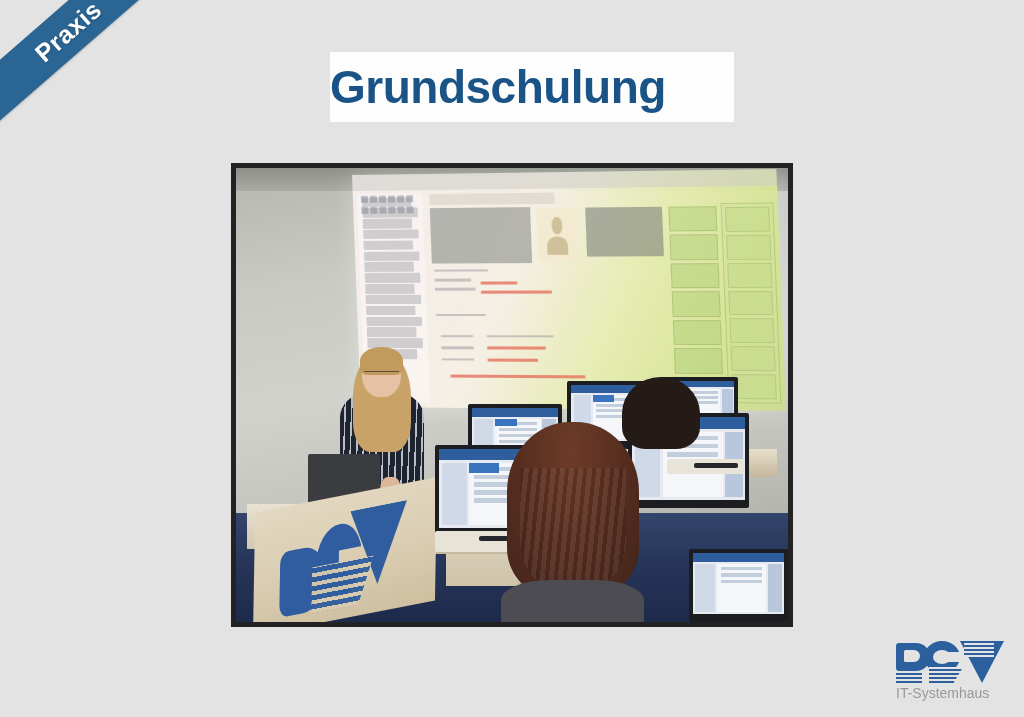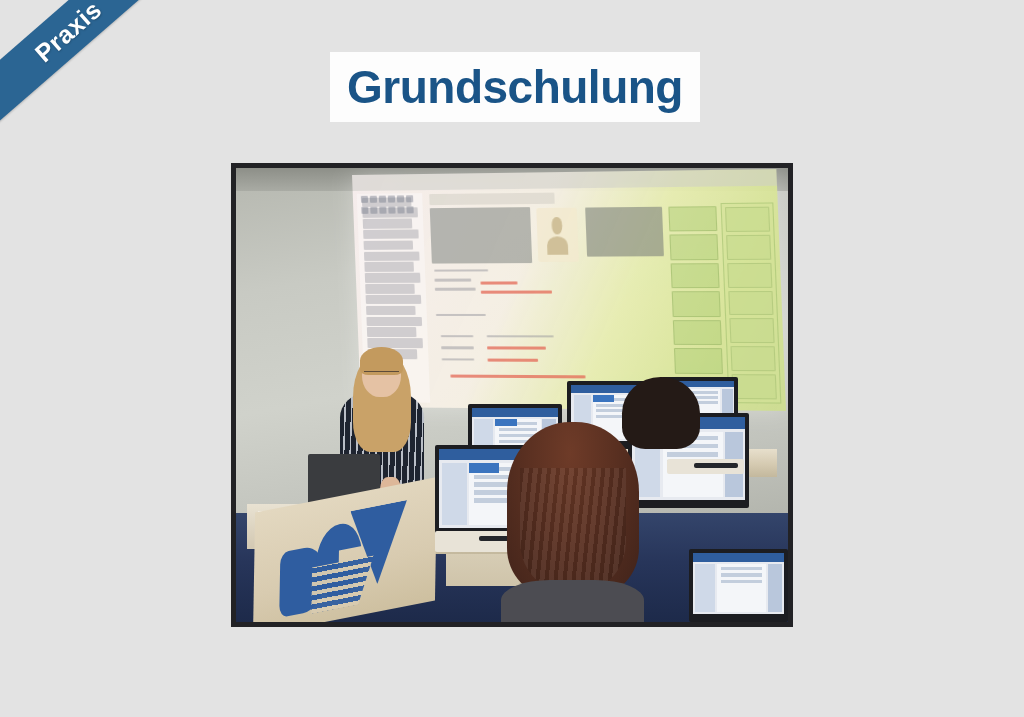--- a/index.html
+++ b/index.html
@@ -44,26 +44,25 @@
     letter-spacing: 0.5px;
     text-shadow: 0 1px 2px rgba(0,0,0,0.25);
     font-family: "Liberation Sans", sans-serif;
   }
 
   
   #title-box {
     position: absolute;
     left: 330px;
     top: 52px;
-    width: 370px;
+    width: 404px;
     height: 70px;
     background: #fdfdfd;
     display: flex;
     align-items: center;
-    justify-content: center;
   }
   #title-box .title-text {
     color: #1a5487;
     font-size: 46px;
     font-weight: bold;
     letter-spacing: -0.5px;
     line-height: 1;
     font-family: "Liberation Sans", sans-serif;
   }
 
@@ -941,14 +940,26 @@
       </div>
 
       <div class="keyboard" style="left:36%;top:80%;width:16%;height:4.5%;"></div>
       <div class="pen" style="left:44%;top:81%;width:9%;height:1.2%;"></div>
       <div class="keyboard" style="left:78%;top:64%;width:14%;height:3.4%;"></div>
       <div class="pen" style="left:83%;top:65%;width:8%;height:1%;"></div>
 
     </div>
   </div>
 
+  <div id="logo">
+    <div class="mark">
+      <span class="l-p"></span>
+      <span class="l-p-inner"></span>
+      <span class="l-p-stripes"></span>
+      <span class="l-c"></span>
+      <span class="l-c-stripes"></span>
+      <span class="l-v"></span>
+      <span class="l-v-stripes"></span>
+    </div>
+    <div class="logo-sub">IT-Systemhaus</div>
+  </div>
 
 </div>
 
 </body></html>

